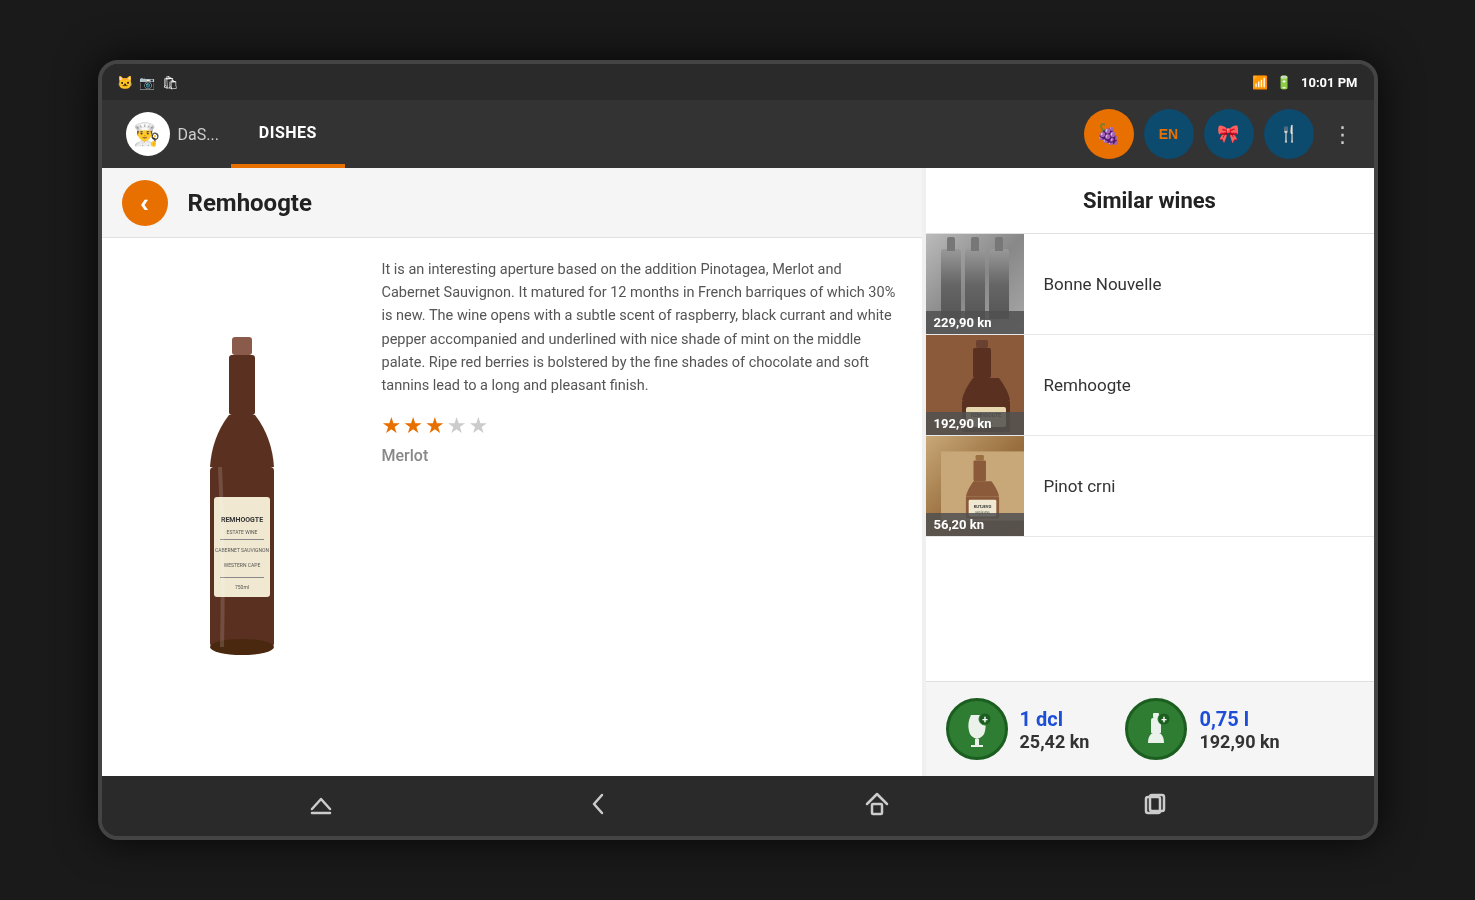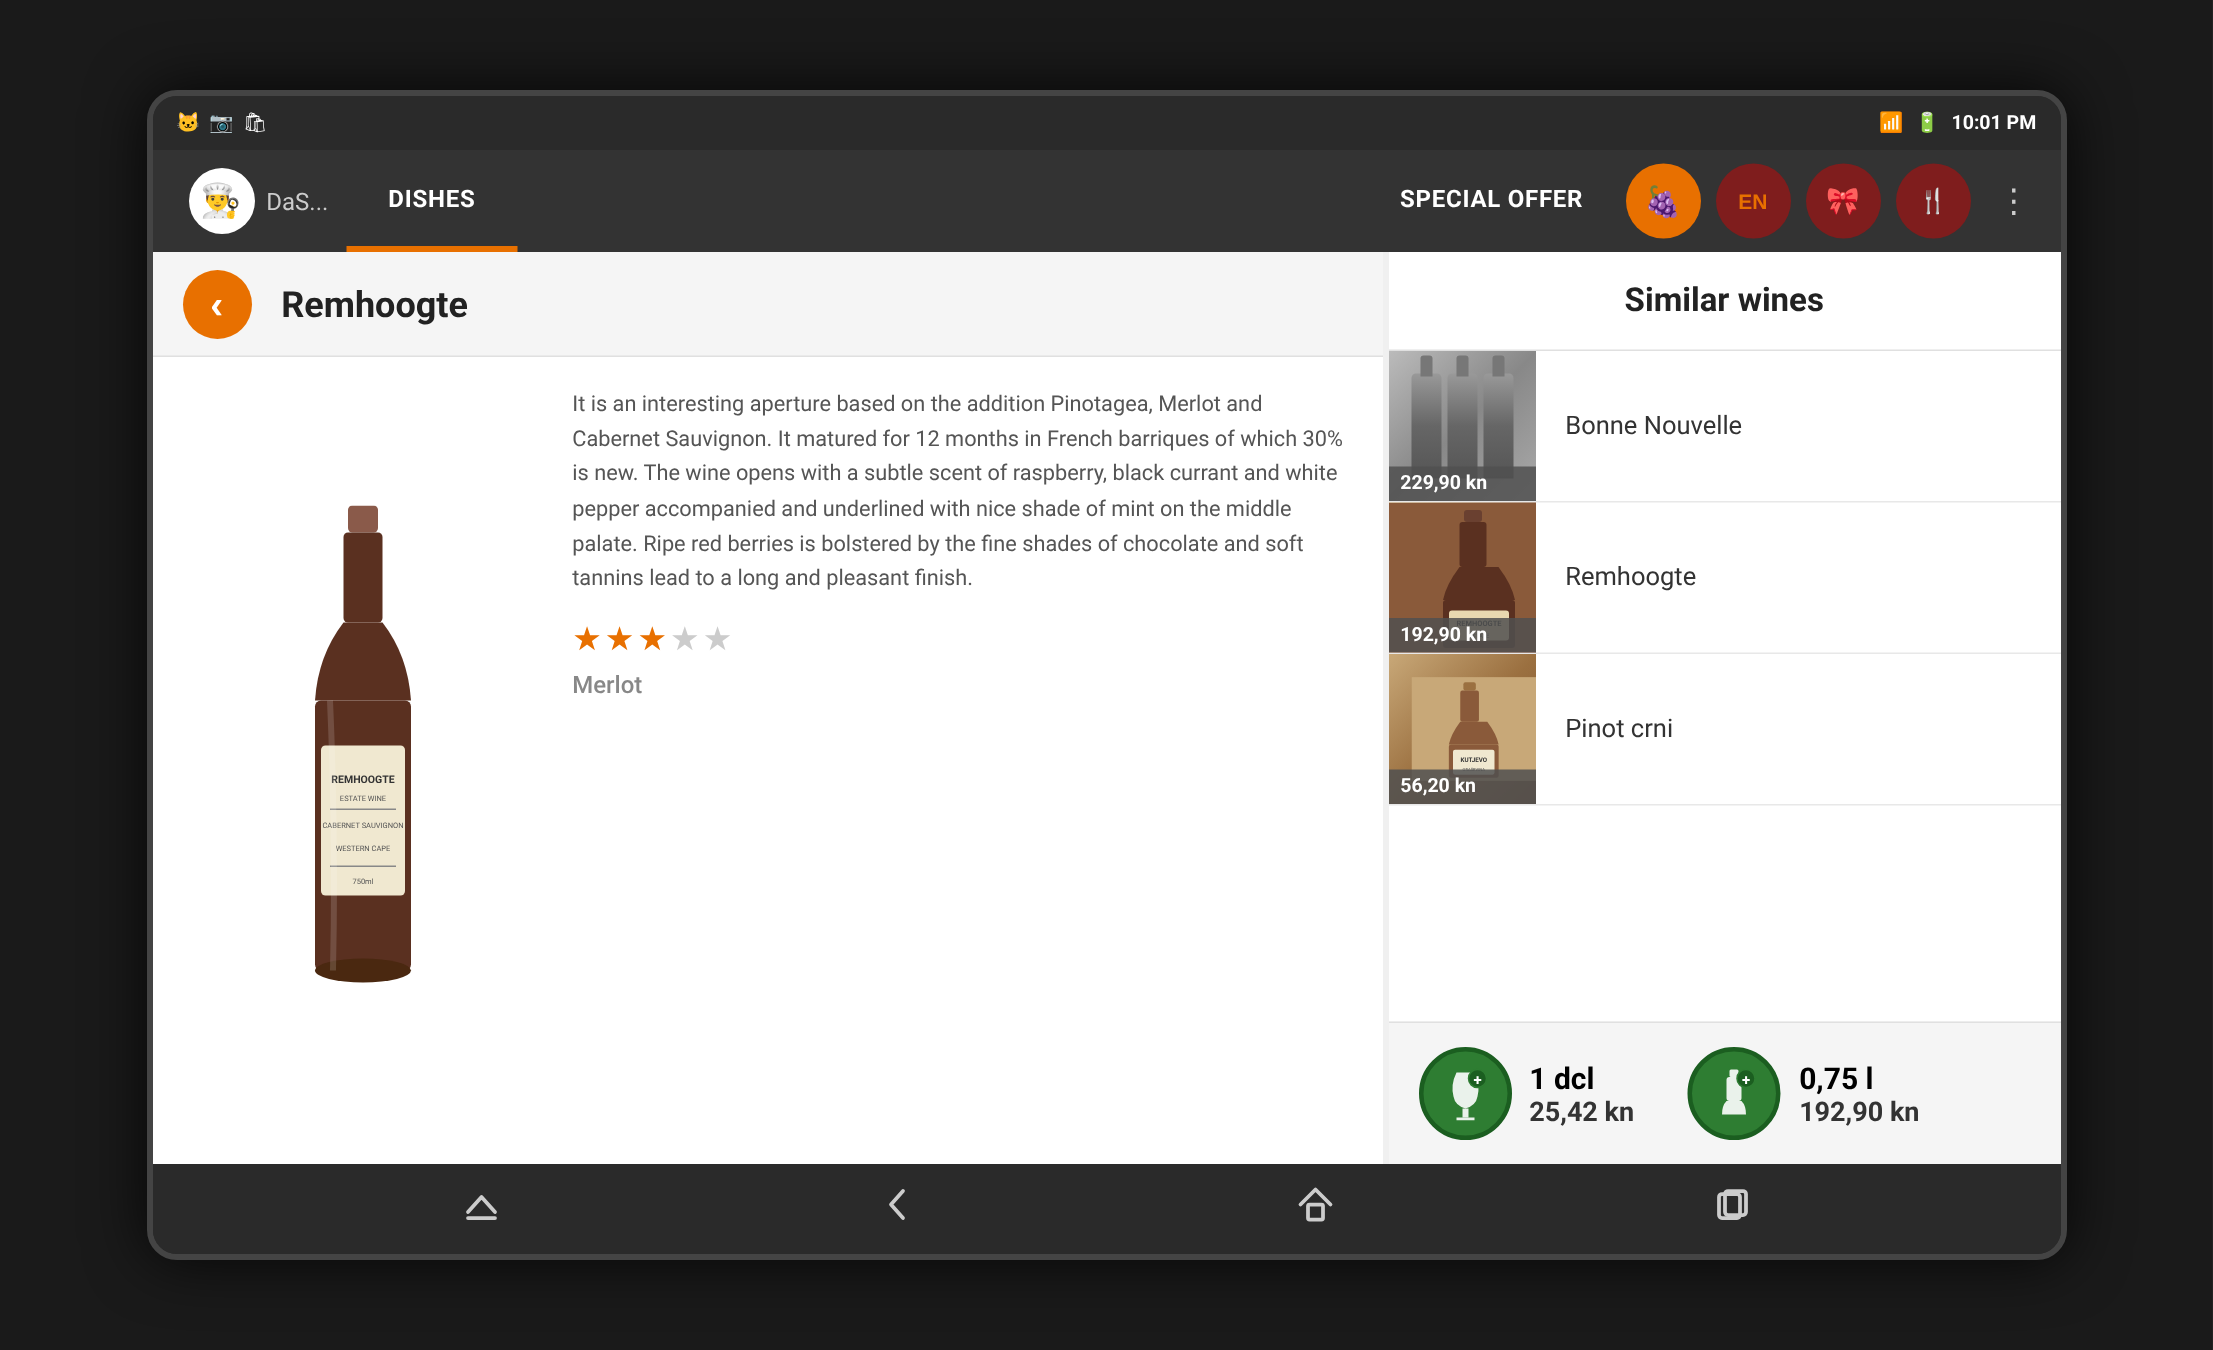--- a/index.html
+++ b/index.html
@@ -124,21 +124,21 @@
       border: none;
       display: flex;
       align-items: center;
       justify-content: center;
       cursor: pointer;
       color: white;
       font-size: 22px;
     }
 
     .nav-action-btn.outline {
-      background: #7f1d1d;
+      background: #0c4a6e;
       color: #e87000;
     }
 
     .nav-more {
       color: #ccc;
       font-size: 22px;
       padding: 0 8px;
       cursor: pointer;
     }
 
@@ -331,21 +331,21 @@
     }
 
     .add-info {
       display: flex;
       flex-direction: column;
     }
 
     .add-volume {
       font-size: 20px;
       font-weight: bold;
-      color: #000000;
+      color: #1d4ed8;
     }
 
     .add-price {
       font-size: 18px;
       font-weight: bold;
       color: #333;
     }
 
     
     .system-nav {
@@ -429,23 +429,20 @@
   </div>
 
   <div class="nav-bar">
     <div class="nav-logo">
       <div class="nav-logo-icon">👨‍🍳</div>
       <span class="nav-logo-text">DaS...</span>
     </div>
     <div class="nav-tabs">
       <div class="nav-tab active">
         <span>DISHES</span>
-      </div>
-      <div class="nav-tab">
-        <span>SPECIAL OFFER</span>
       </div>
     </div>
     <div class="nav-actions">
       <button class="nav-action-btn" style="font-size:20px;">🍇</button>
       <button class="nav-action-btn outline" style="font-size:14px;font-weight:bold;color:#e87000;">EN</button>
       <button class="nav-action-btn outline" style="font-size:18px;">🎀</button>
       <button class="nav-action-btn outline">
         <svg width="22" height="22" viewBox="0 0 22 22">
           <circle cx="11" cy="11" r="10" fill="none" stroke="#e87000" stroke-width="0"></circle>
           <text x="11" y="16" text-anchor="middle" font-size="16" fill="#e87000">🍴</text>

